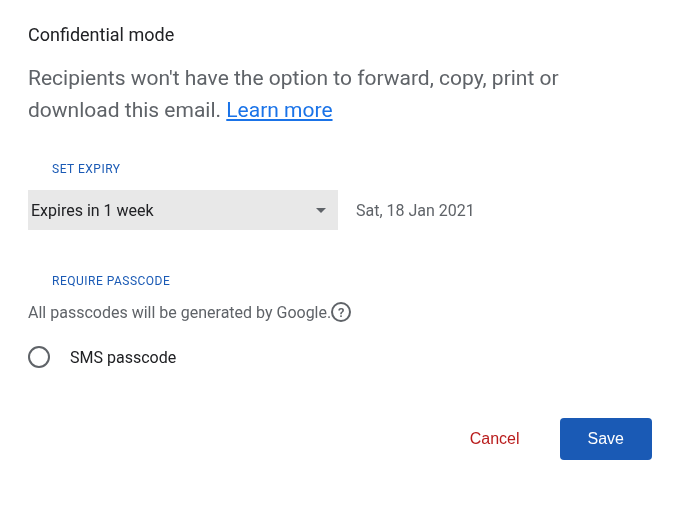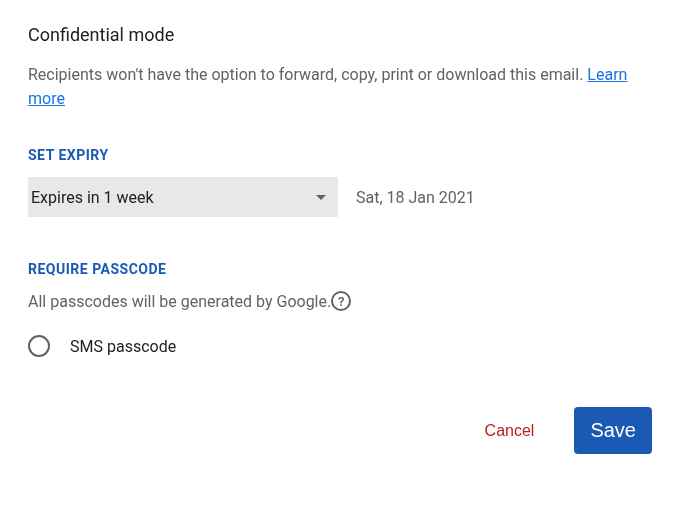--- a/index.html
+++ b/index.html
@@ -16,35 +16,36 @@
       color: #202124;
     }
     .dialog-title {
       font-size: 18px;
       font-weight: 400;
       color: #202124;
       margin-bottom: 18px;
       letter-spacing: 0;
     }
     .description {
-      font-size: 16px;
+      font-size: 21px;
       color: #5f6368;
       line-height: 1.5;
       margin-bottom: 36px;
     }
     .description a {
       color: #1a73e8;
       text-decoration: underline;
     }
     .section-label {
-      font-size: 14px;
-      font-weight: 700;
+      font-size: 12px;
+      font-weight: 400;
       color: #1a5ab5;
       letter-spacing: 0.5px;
       margin-bottom: 14px;
+      margin-left: 24px;
     }
     .expiry-row {
       display: flex;
       align-items: center;
       gap: 18px;
       margin-bottom: 44px;
     }
     .dropdown {
       background: #e8e8e8;
       border: none;
@@ -133,23 +134,23 @@
       border: none;
       font-size: 16px;
       color: #b91c1c;
       cursor: pointer;
       padding: 8px 12px;
     }
     .btn-save {
       background: #1a5ab5;
       color: #fff;
       border: none;
-      font-size: 20px;
+      font-size: 16px;
       font-weight: 500;
-      padding: 12px 16px;
+      padding: 12px 28px;
       border-radius: 4px;
       cursor: pointer;
     }
   </style>
 </head>
 <body>
 
 <h1 class="dialog-title">Confidential mode</h1>
 
 <p class="description">

